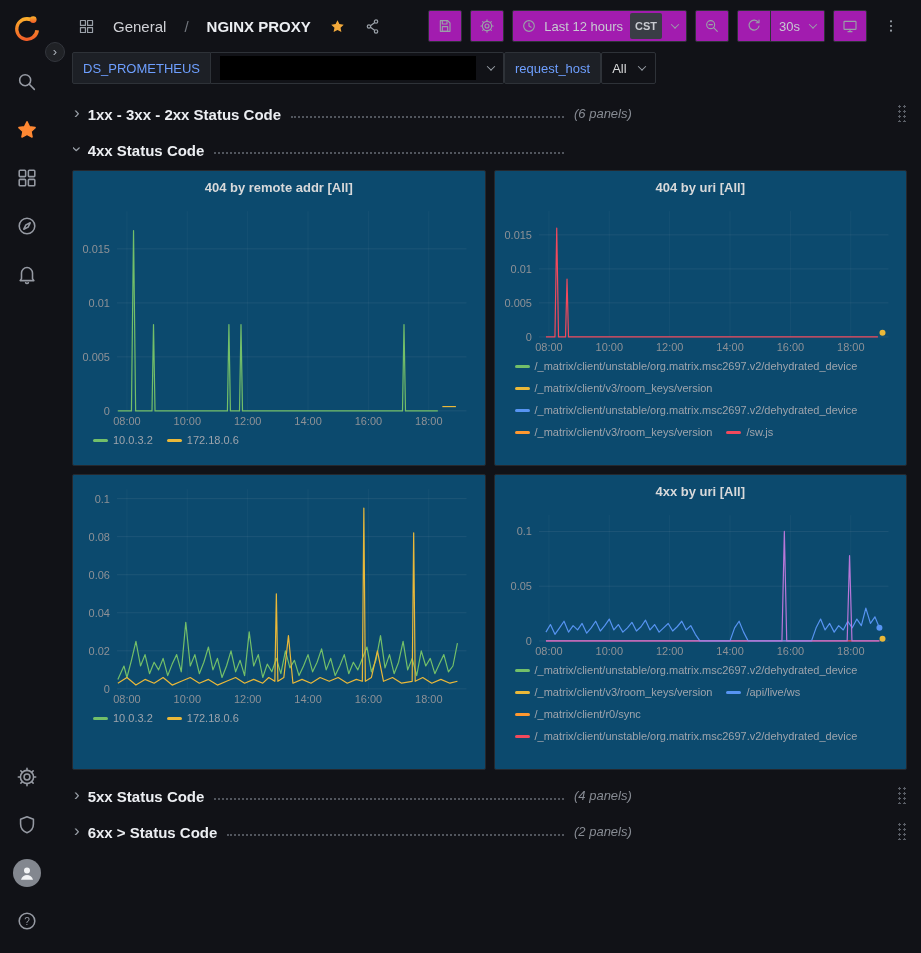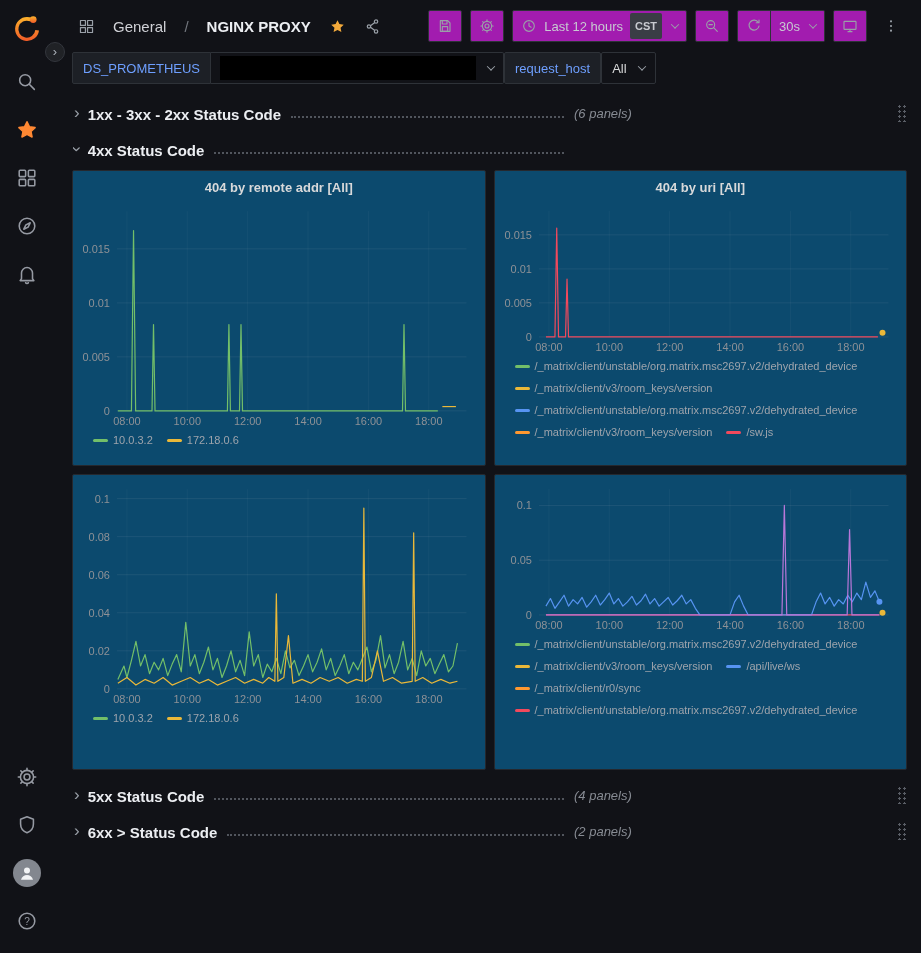--- a/index.html
+++ b/index.html
@@ -403,20 +403,21 @@
                 <span class="legend-swatch" style="background: rgb(115, 191, 105);"></span>
                 <span>10.0.3.2</span>
               </span>
               <span class="legend-item">
                 <span class="legend-swatch" style="background: rgb(234, 184, 57);"></span>
                 <span>172.18.0.6</span>
               </span>
             </div>
         </div>
         <div class="panel">
+          <div class="panel-title">4xx by uri [All]</div>
           <svg class="chart short" viewBox="0 0 396 152">
               <line x1="36" x2="386" y1="136.0" y2="136.0" stroke="rgba(204,204,220,0.09)" stroke-width="1"></line>
               <text x="29" y="140.0" text-anchor="end" fill="#8e9196" font-size="11" font-family="Liberation Sans, sans-serif">0</text>
               <line x1="36" x2="386" y1="81.2" y2="81.2" stroke="rgba(204,204,220,0.09)" stroke-width="1"></line>
               <text x="29" y="85.2" text-anchor="end" fill="#8e9196" font-size="11" font-family="Liberation Sans, sans-serif">0.05</text>
               <line x1="36" x2="386" y1="26.4" y2="26.4" stroke="rgba(204,204,220,0.09)" stroke-width="1"></line>
               <text x="29" y="30.4" text-anchor="end" fill="#8e9196" font-size="11" font-family="Liberation Sans, sans-serif">0.1</text>
               <line x1="46.0" x2="46.0" y1="10" y2="136" stroke="rgba(204,204,220,0.05)" stroke-width="1"></line>
               <text x="46.0" y="150" text-anchor="middle" fill="#8e9196" font-size="11" font-family="Liberation Sans, sans-serif">08:00</text>
               <line x1="106.4" x2="106.4" y1="10" y2="136" stroke="rgba(204,204,220,0.05)" stroke-width="1"></line>

